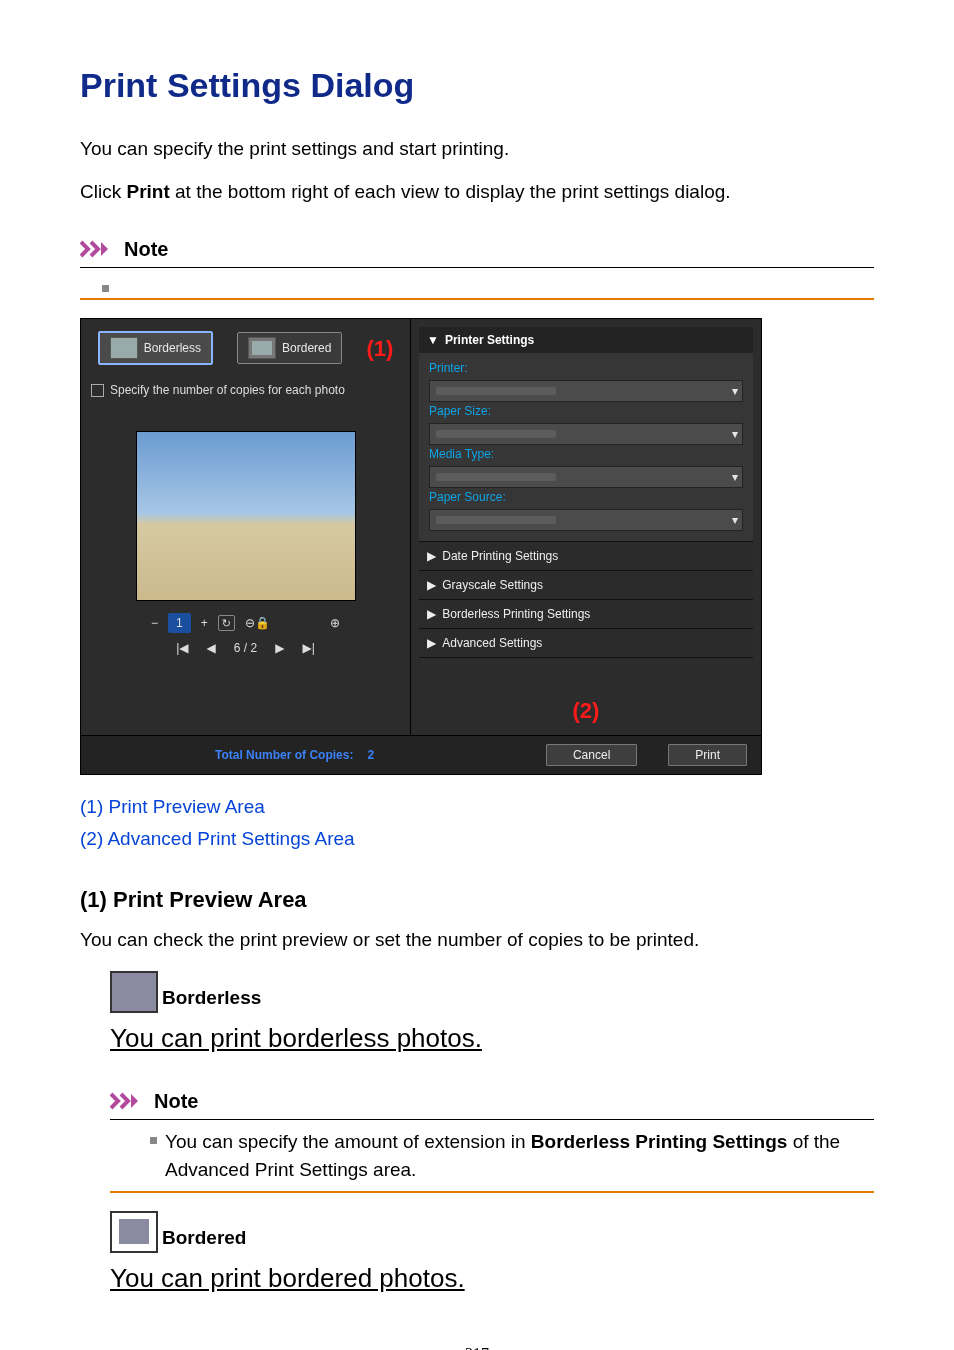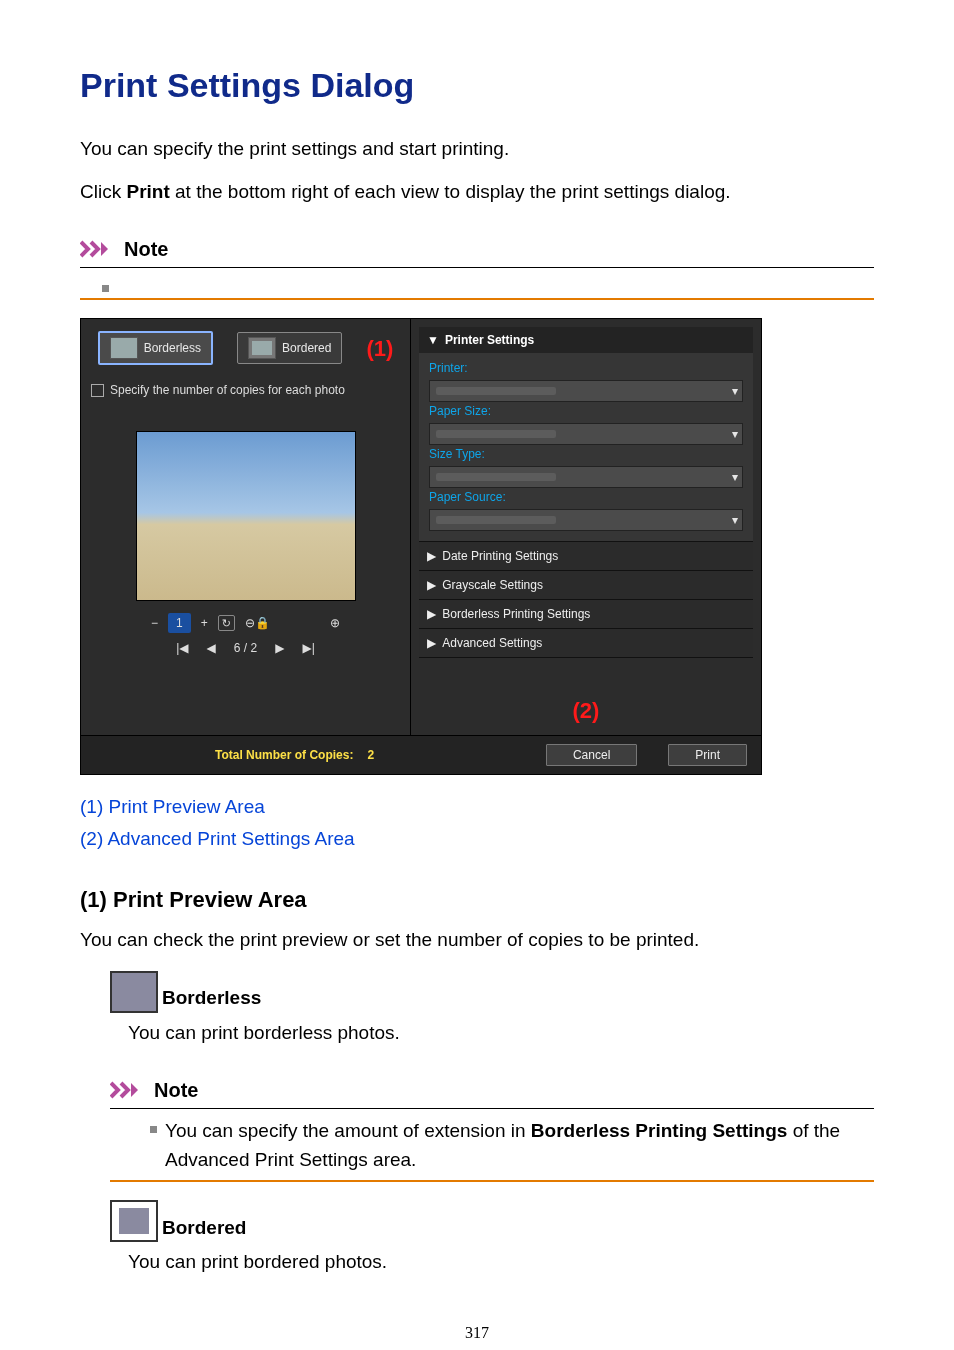--- a/index.html
+++ b/index.html
@@ -136,42 +136,42 @@
     display:flex;align-items:center;gap:6px;
   }
   .sect.last{border-bottom:1px solid #111;}
   .shot-right .callout2{
     text-align:center;margin-top:36px;
   }
   .shot-bot{
     display:flex;align-items:center;justify-content:space-between;
     background:#232323;border-top:1px solid #000;padding:8px 14px;
   }
-  .shot-bot .total{color:#fde047;font-weight:bold;margin-left:120px;display:flex;gap:14px;}
+  .shot-bot .total{color:#3b82f6;font-weight:bold;margin-left:120px;display:flex;gap:14px;}
   .shot-bot .btns{display:flex;gap:31px;}
   .shot-bot button{
     background:#3e3e3e;color:#eee;border:1px solid #777;padding:3px 26px;font-size:12px;border-radius:1px;
   }
 
   
   .anchors a{ color:#0645d8; text-decoration:none; font-size:19px; }
   .anchors div{ margin-bottom:3px;}
 
   
   h2.sec {
     font-size:22px; font-weight:bold; margin:30px 0 10px 0;
   }
   .item-row{ display:flex; align-items:flex-end; gap:4px; margin:16px 0 6px 30px;}
   .item-thumb{
     width:44px;height:38px;border:2px solid #333;background:#fff;display:flex;align-items:center;justify-content:center;
   }
   .item-thumb .inner{background:#8a8aa0;}
   .item-thumb.borderless .inner{width:100%;height:100%;}
   .item-thumb.bordered .inner{width:66%;height:66%;}
-  .item-desc{ margin:0 0 0 48px; font-size:19px;}
+  .item-desc{ margin:0 0 0 30px; font-size:26px;text-decoration:underline;}
   .subnote{ margin-left:30px; margin-right:0;}
   .subnote .note-body{ margin-left:40px; }
 
   .pagenum{ text-align:center; font-family:"Times New Roman",serif; font-size:16px; margin-top:44px;}
 </style>
 </head>
 <body>
 
 <h1>Print Settings Dialog</h1>
 
@@ -249,21 +249,21 @@
       </div>
       <div class="panel-body">
         <div class="field-lbl">Printer:</div>
         <div class="combo">
             <span class="arrow">▾</span>
           </div>
         <div class="field-lbl">Paper Size:</div>
         <div class="combo">
             <span class="arrow">▾</span>
           </div>
-        <div class="field-lbl">Size Type:</div>
+        <div class="field-lbl">Media Type:</div>
         <div class="combo">
             <span class="arrow">▾</span>
           </div>
         <div class="field-lbl">Paper Source:</div>
         <div class="combo">
             <span class="arrow">▾</span>
           </div>
       </div>
       <div class="sect">
           <span>▶</span>

